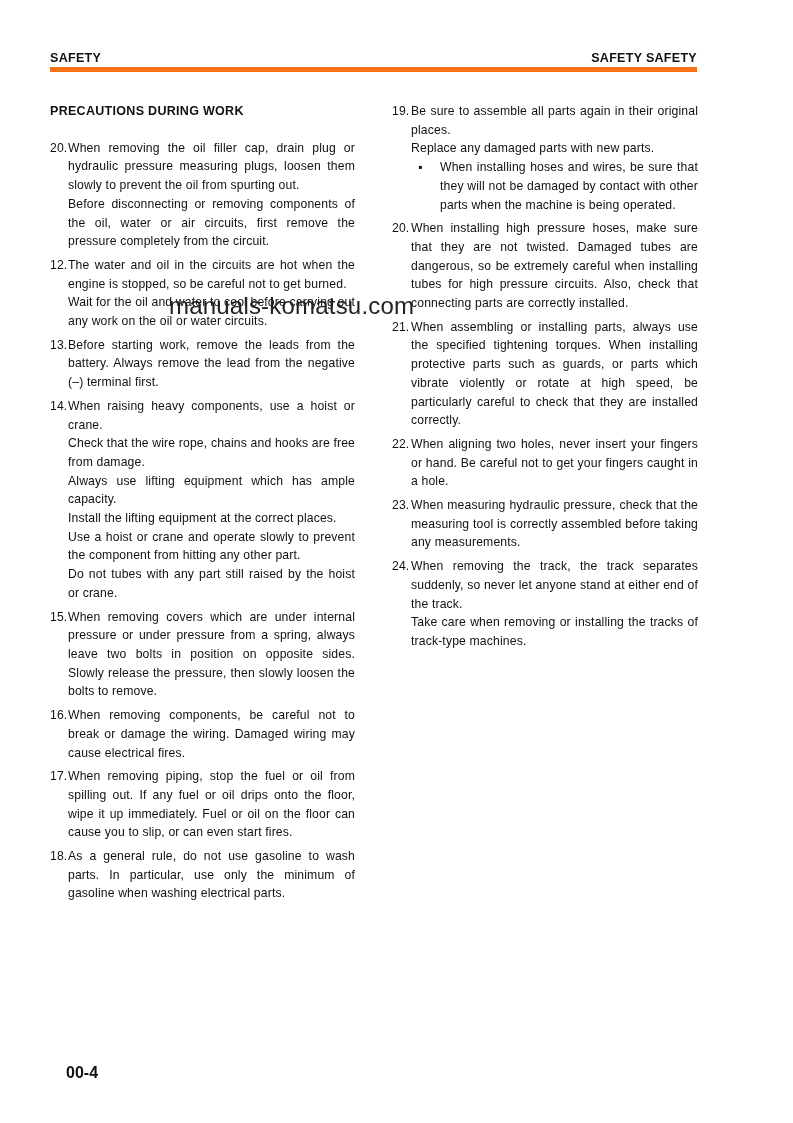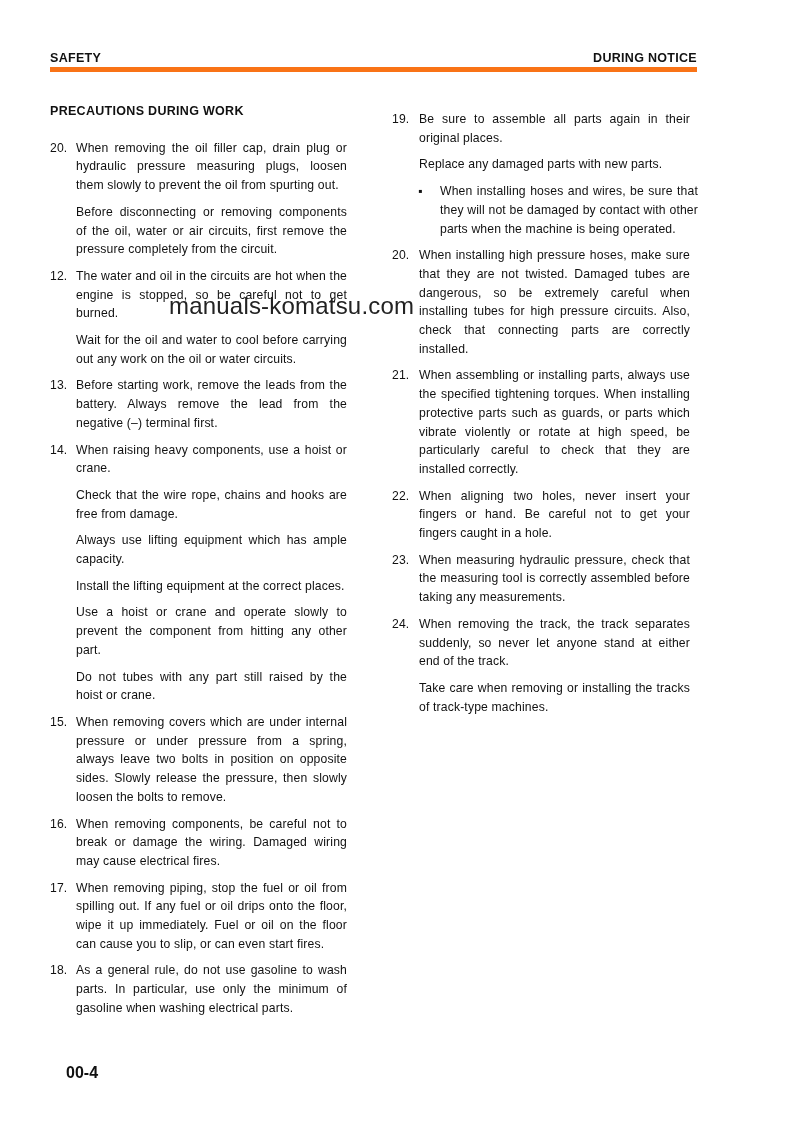--- a/index.html
+++ b/index.html
@@ -20,38 +20,38 @@
     .col {
       position: absolute; top: 102px; font-size: 12.2px; line-height: 18.7px; letter-spacing: 0.15px;
     }
     .col.left { left: 50px; width: 305px; }
     .col.right { left: 392px; width: 306px; top: 102px; }
     .section-title {
       font-weight: bold; font-size: 12.5px; margin: 0 0 18px 0; letter-spacing: 0.3px;
     }
     .item { position: relative; padding-left: 18px; margin-bottom: 5px; text-align: justify; }
     .item .num { position: absolute; left: 0; top: 0; }
-    .item p { margin: 8px; text-align: justify; }
+    .item p { margin: 0; text-align: justify; }
     .col.right .item { padding-left: 19px; }
     .bullet { position: relative; padding-left: 29px; text-align: justify; }
     .bullet .dot { position: absolute; left: 7px; top: 0; }
     .watermark {
       position: absolute; left: 169px; top: 292px;
       font-family: "Liberation Sans", sans-serif; font-size: 24px; color: #222; letter-spacing: 0.2px;
     }
     .footer {
       position: absolute; left: 66px; top: 1064px; font-weight: bold; font-size: 16px;
     }
   </style>
 </head>
 <body>
 
 <div class="header">
   <span class="left">SAFETY</span>
-  <span class="right">DURING NOTICE</span>
+  <span class="right">SAFETY SAFETY</span>
 </div>
 
 <div class="col left">
   <div class="section-title">PRECAUTIONS DURING WORK</div>
 
   <div class="item">
     <span class="num">20.</span>
     <p>When removing the oil filler cap, drain plug or hydraulic pressure measuring plugs, loosen them slowly to prevent the oil from spurting out.</p>
     <p>Before disconnecting or removing components of the oil, water or air circuits, first remove the pressure completely from the circuit.</p>
   </div>

